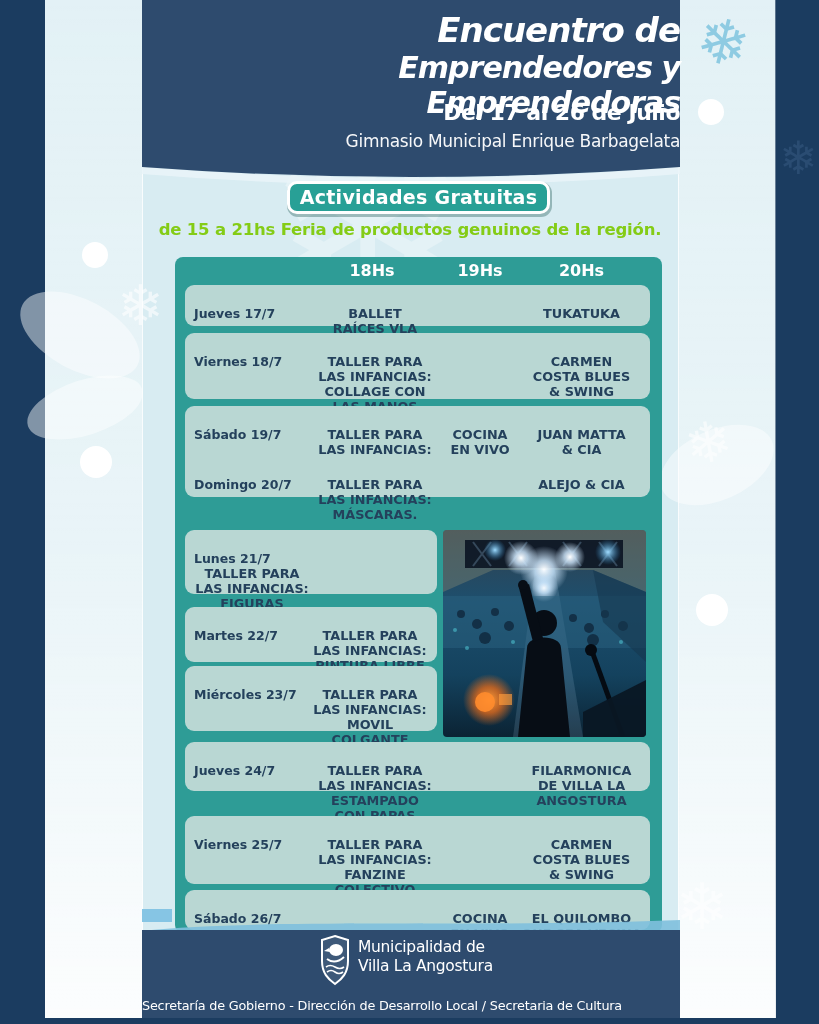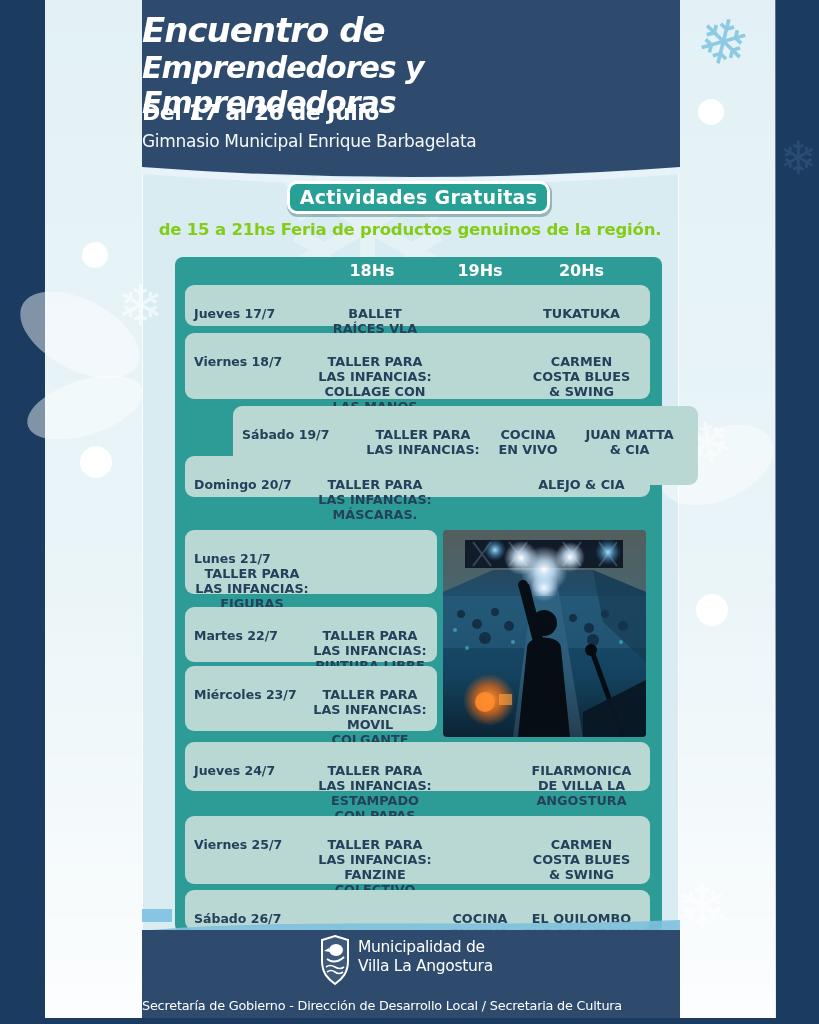--- a/index.html
+++ b/index.html
@@ -9,21 +9,21 @@
   .side-col{position:absolute;top:0;height:1018px;width:97px;
             background:linear-gradient(180deg,rgba(255,255,255,.28) 0%,rgba(255,255,255,.45) 55%,rgba(255,255,255,.92) 100%);}
   .side-col.left{left:0;border-right:1px solid rgba(255,255,255,.75);}
   .side-col.right{left:633px;border-left:1px solid rgba(255,255,255,.75);}
   .dot{position:absolute;border-radius:50%;background:#fff;}
   .flake{position:absolute;line-height:1;user-select:none;}
   .petal{position:absolute;background:rgba(255,255,255,.45);border-radius:50%;}
 
   .header-box{position:absolute;left:142px;top:0;width:538px;height:162px;background:#2e4b6e;}
   .header-arc{position:absolute;left:142px;top:161px;width:538px;height:34px;}
-  .h-text{position:absolute;left:142px;width:538px;text-align:left;color:#fff;}
+  .h-text{position:absolute;left:142px;width:538px;text-align:right;color:#fff;}
   .title1{top:10px;font-size:34px;font-weight:bold;font-style:italic;letter-spacing:-1px;}
   .title2{top:50px;font-size:30px;font-weight:bold;font-style:italic;letter-spacing:-1px;}
   .dates{top:100px;font-size:22px;font-weight:bold;letter-spacing:-0.5px;}
   .venue{top:131px;font-size:17px;letter-spacing:-0.3px;opacity:.96;}
 
   .badge{position:absolute;left:287px;top:181px;width:263px;height:33px;background:#28a096;
          border:3px solid #fff;border-radius:10px;box-sizing:border-box;color:#fff;
          font-size:19px;font-weight:bold;text-align:center;line-height:27px;letter-spacing:.3px;
          box-shadow:1px 2px 0 1px rgba(22,84,78,.35);}
   .tagline{position:absolute;left:45px;top:220px;width:730px;text-align:center;
@@ -108,21 +108,21 @@
     <span class="cell c-day">Viernes 18/7</span>
     <span class="cell c18">TALLER PARA
 LAS INFANCIAS:
 COLLAGE CON
 LAS MANOS</span>
     <span class="cell c19"></span>
     <span class="cell c20">CARMEN
 COSTA BLUES
 &amp; SWING</span>
   </div>
-  <div class="row" style="top:406px;height:79px;margin-left:48px;">
+  <div class="row" style="top:406px;height:79px;">
     <span class="cell c-day">Sábado 19/7</span>
     <span class="cell c18">TALLER PARA
 LAS INFANCIAS:
 MUÑECOS
 DE PAPEL</span>
     <span class="cell c19">COCINA
 EN VIVO</span>
     <span class="cell c20">JUAN MATTA
 &amp; CIA</span>
   </div>

